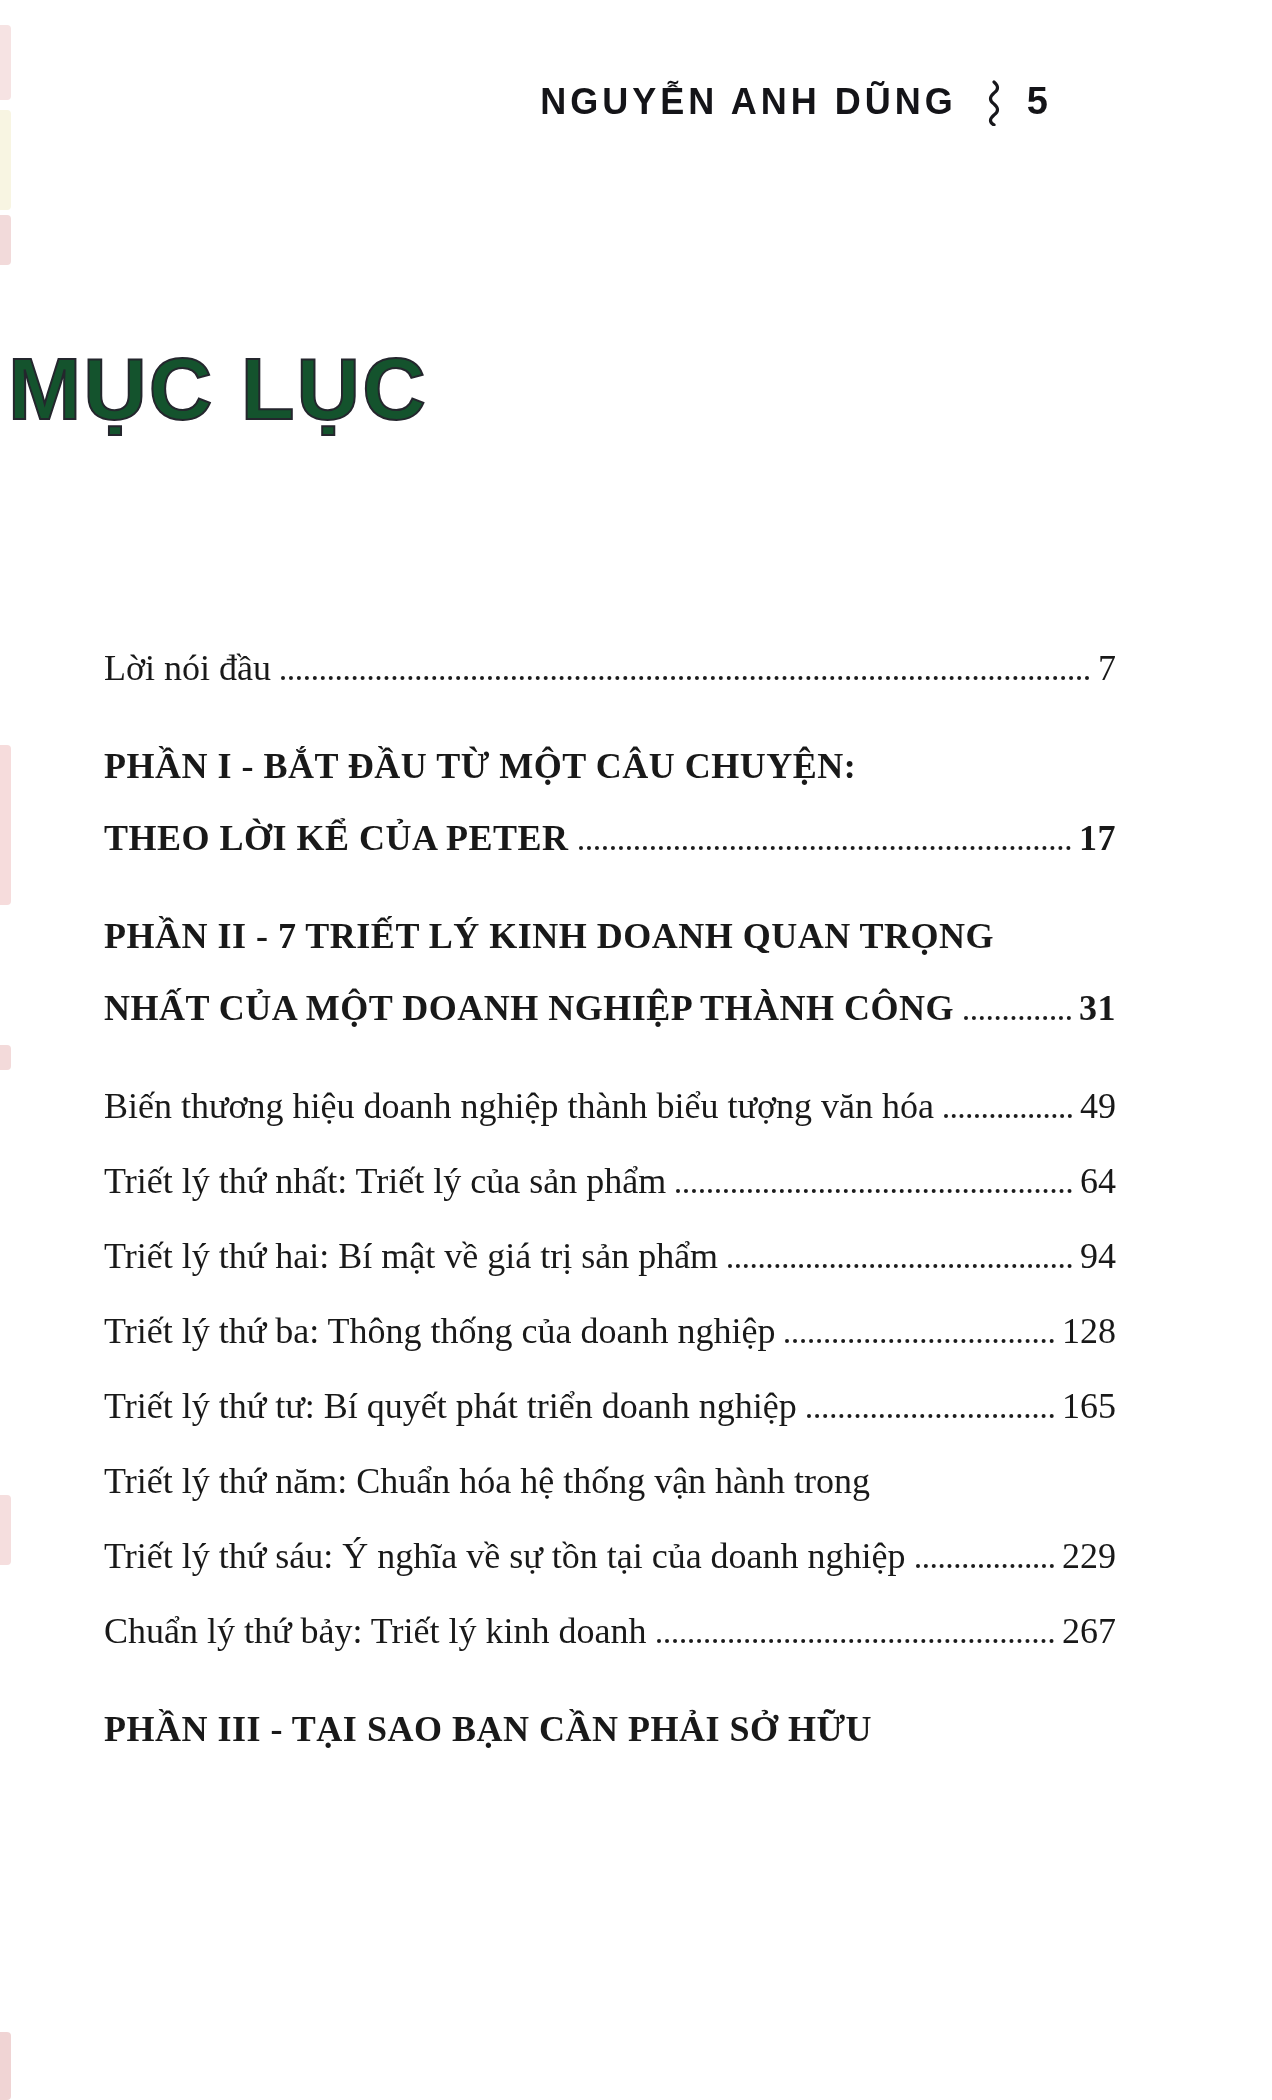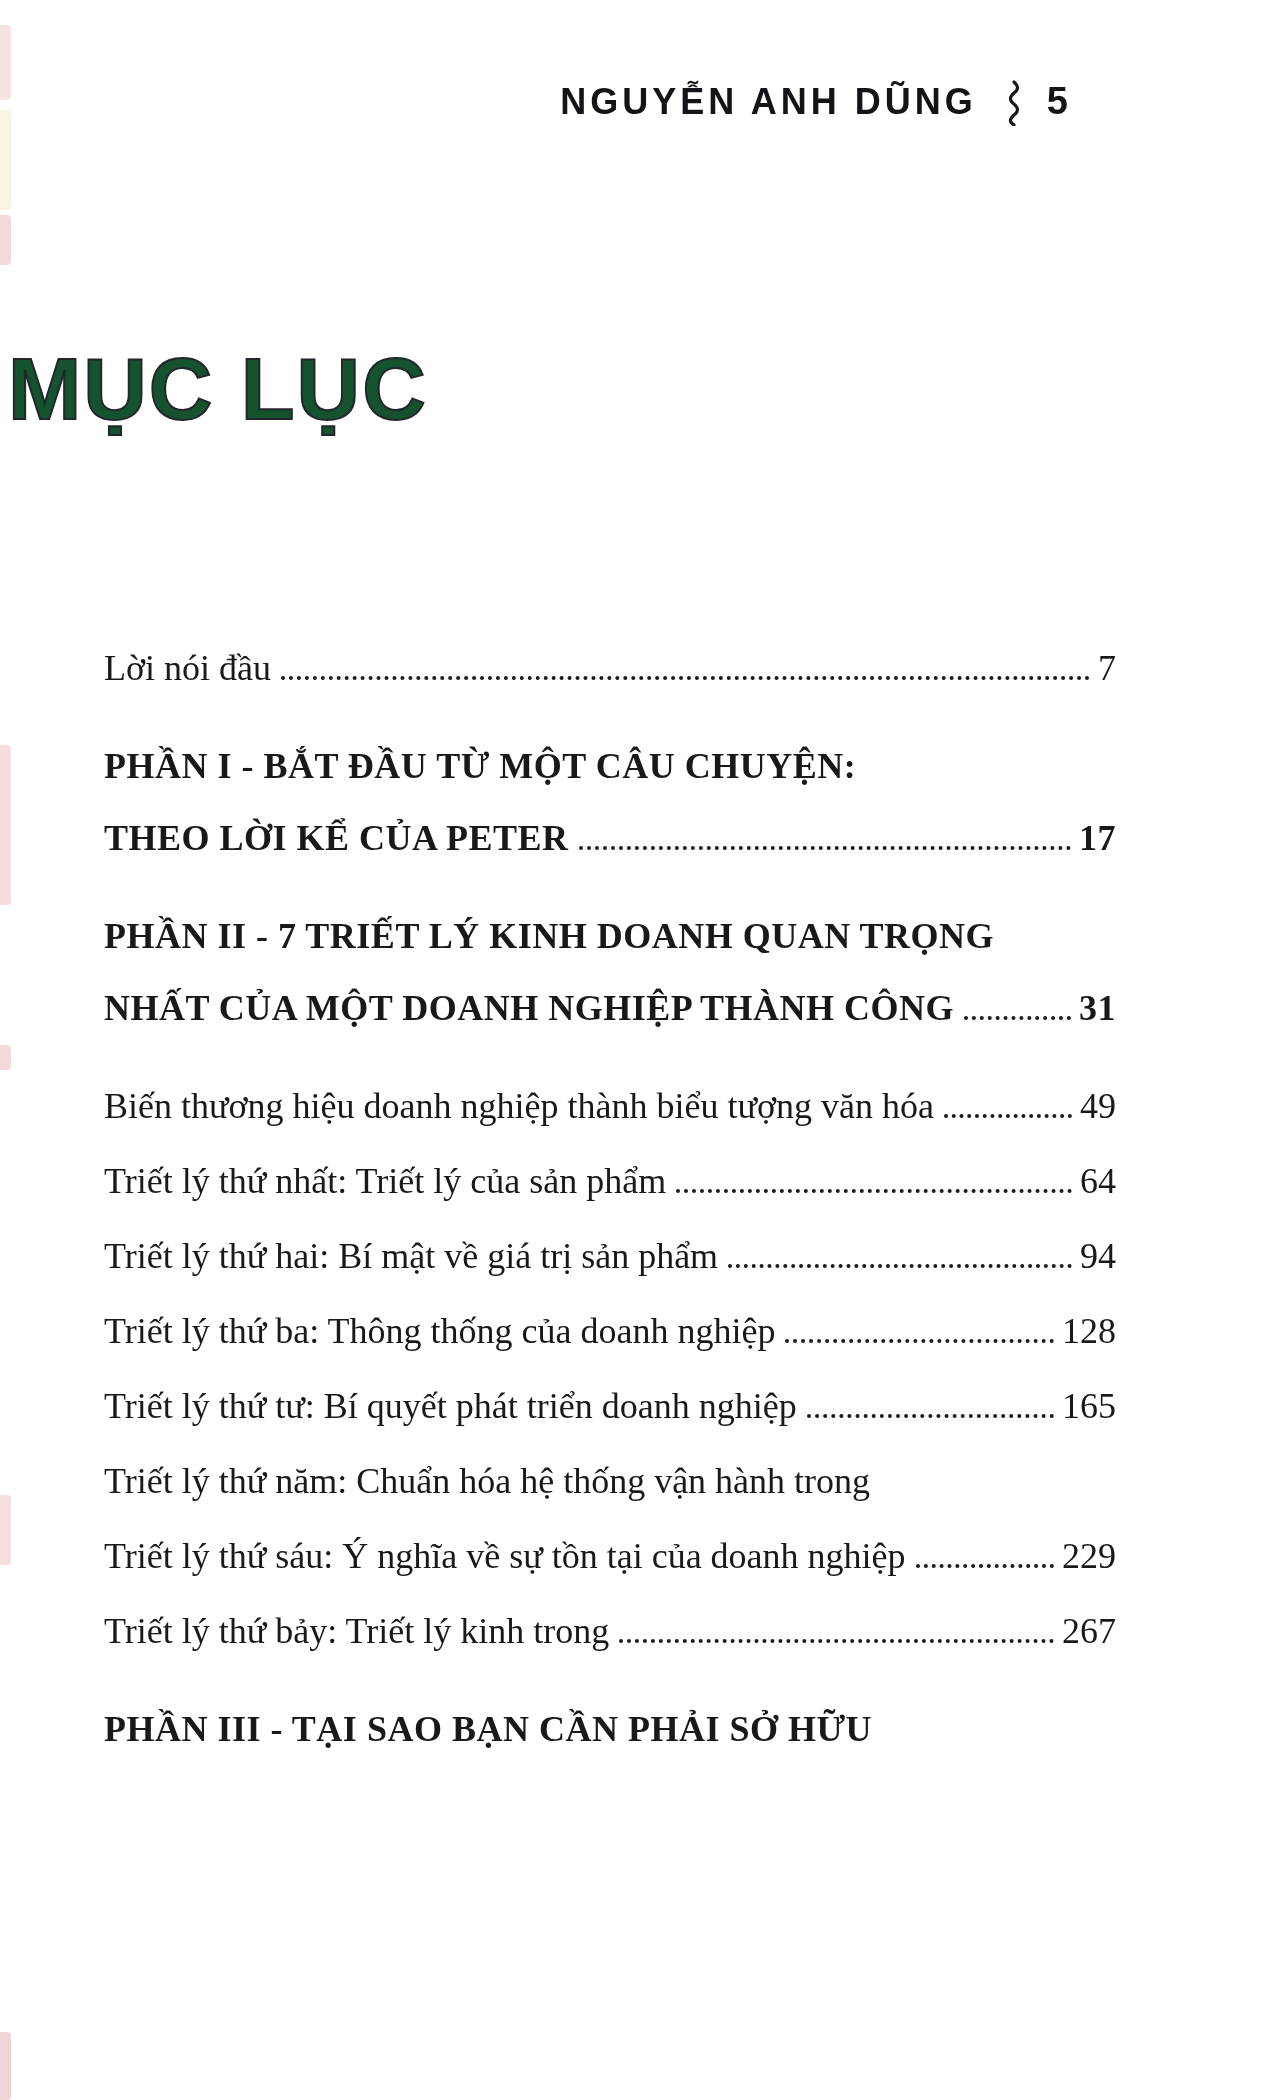--- a/index.html
+++ b/index.html
@@ -18,21 +18,21 @@
 
   
   .edge-mark {
     position:absolute; left:0; width:11px;
     border-radius:0 4px 4px 0;
   }
 
   
   .header {
     position:absolute;
-    top:80px; right:204px;
+    top:80px; right:224px;
     display:flex; align-items:baseline;
     font-family:"Liberation Sans","DejaVu Sans",sans-serif;
     font-weight:bold;
     font-size:36px;
     letter-spacing:4px;
     color:#141418;
     justify-content:center;
   }
   .header .sep {
     align-self:center;
@@ -181,21 +181,21 @@
       </div>
       <div class="toc-entry normal">
         <div class="toc-line">
           <span class="toc-text">Triết lý thứ sáu: Ý nghĩa về sự tồn tại của doanh nghiệp</span>
           <span class="leader"></span>
           <span class="toc-page">229</span>
         </div>
       </div>
       <div class="toc-entry normal">
         <div class="toc-line">
-          <span class="toc-text">Triết lý thứ bảy: Triết lý kinh trong</span>
+          <span class="toc-text">Chuẩn lý thứ bảy: Triết lý kinh doanh</span>
           <span class="leader"></span>
           <span class="toc-page">267</span>
         </div>
       </div>
       <div class="toc-entry section">
         <div class="toc-line">
           <span class="toc-text">PHẦN III - TẠI SAO BẠN CẦN PHẢI SỞ HỮU</span>
         </div>
       </div>
     </div>

